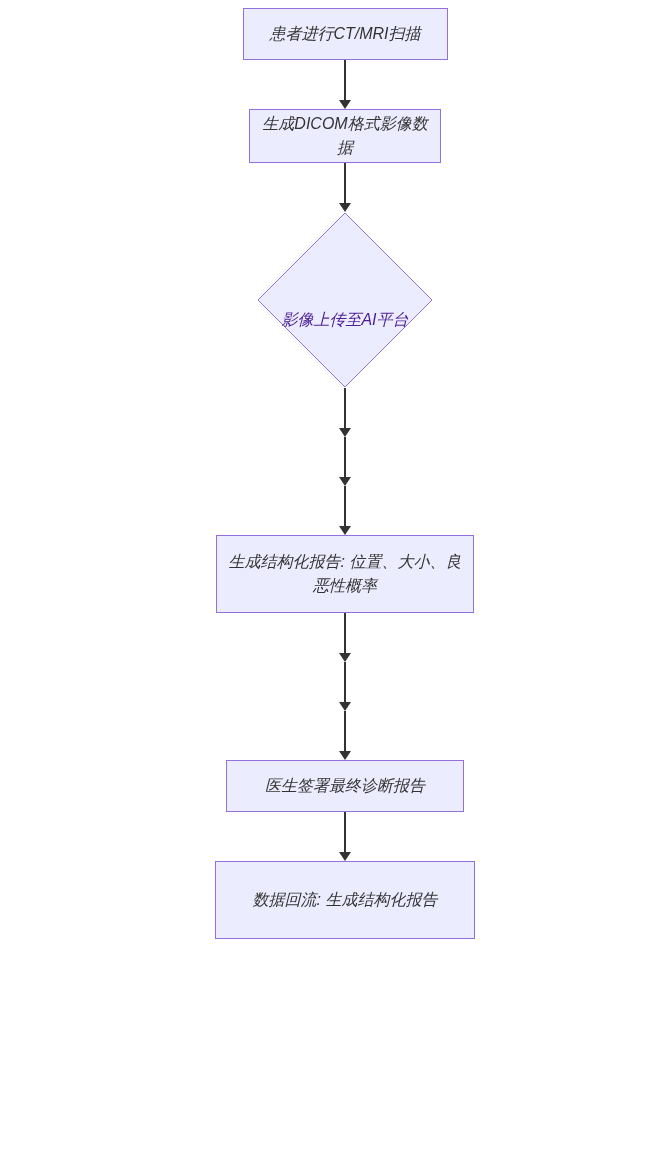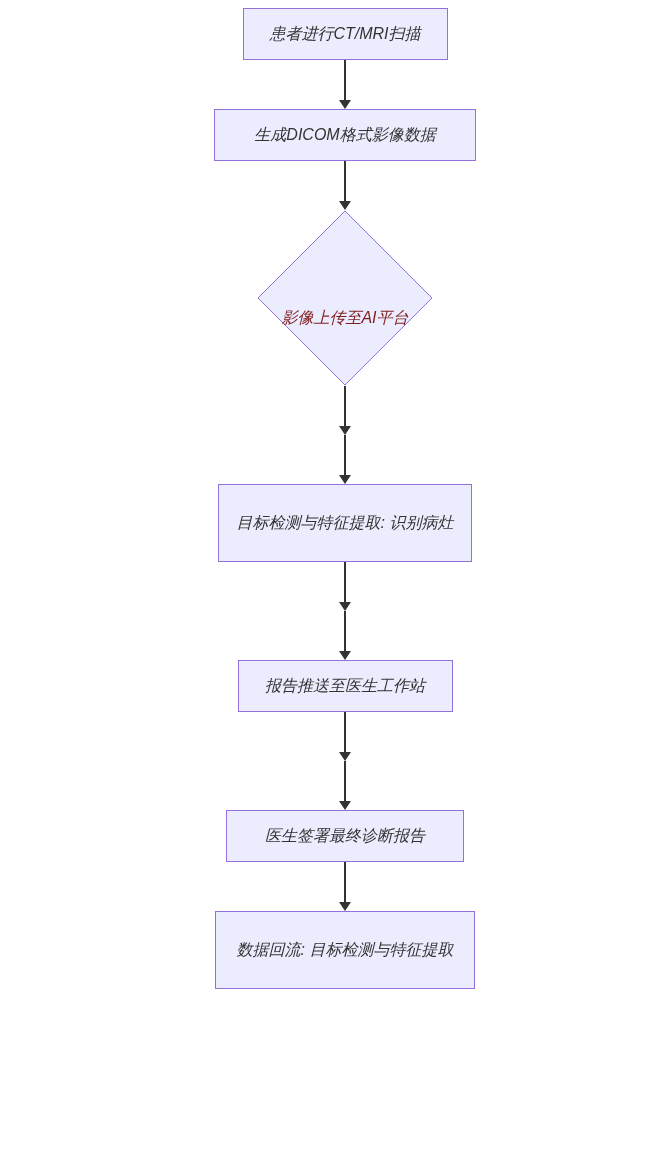--- a/index.html
+++ b/index.html
@@ -66,41 +66,41 @@
     height: 176px;
     flex-shrink: 0;
     display: flex;
     align-items: center;
     justify-content: center;
   }
   .diamond-wrap svg { position: absolute; inset: 0; }
   .diamond-label {
     position: relative;
     z-index: 1;
-    color: #7f1d1d;
+    color: #4c1d95;
     font-size: 16px;
     line-height: 24px;
     text-align: center;
     max-width: 150px;
     margin-top: 39px;
   }
 </style>
 </head>
 <body>
 
 <div class="flow">
 
   <div class="node" style="width:205px">患者进行CT/MRI扫描</div>
 
   <div class="connector">
     <div class="line"></div>
     <div class="head"></div>
   </div>
 
-  <div class="node" style="width:262px">生成DICOM格式影像数据</div>
+  <div class="node" style="width:192px">生成DICOM格式影像数据</div>
 
   <div class="connector">
     <div class="line"></div>
     <div class="head"></div>
   </div>
 
   <div class="diamond-wrap">
     <svg width="176" height="176" viewBox="0 0 176 176">
       <polygon points="88,1 175,88 88,175 1,88" fill="#ECECFF" stroke="#9370DB" stroke-width="1"></polygon>
     </svg>
@@ -111,48 +111,47 @@
     <div class="line"></div>
     <div class="head"></div>
   </div>
 
 
   <div class="connector">
     <div class="line"></div>
     <div class="head"></div>
   </div>
 
-  <div class="node tall" style="width:254px">目标检测与特征提取: 识别病灶</div>
 
   <div class="connector">
     <div class="line"></div>
     <div class="head"></div>
   </div>
 
+  <div class="node tall" style="width:258px">生成结构化报告: 位置、大小、良恶性概率</div>
 
   <div class="connector">
     <div class="line"></div>
     <div class="head"></div>
   </div>
 
-  <div class="node" style="width:215px">报告推送至医生工作站</div>
 
   <div class="connector">
     <div class="line"></div>
     <div class="head"></div>
   </div>
 
 
   <div class="connector">
     <div class="line"></div>
     <div class="head"></div>
   </div>
 
   <div class="node" style="width:238px">医生签署最终诊断报告</div>
 
   <div class="connector">
     <div class="line"></div>
     <div class="head"></div>
   </div>
 
-  <div class="node tall" style="width:260px">数据回流: 目标检测与特征提取</div>
+  <div class="node tall" style="width:260px">数据回流: 生成结构化报告</div>
 
 </div>
 
 </body></html>

